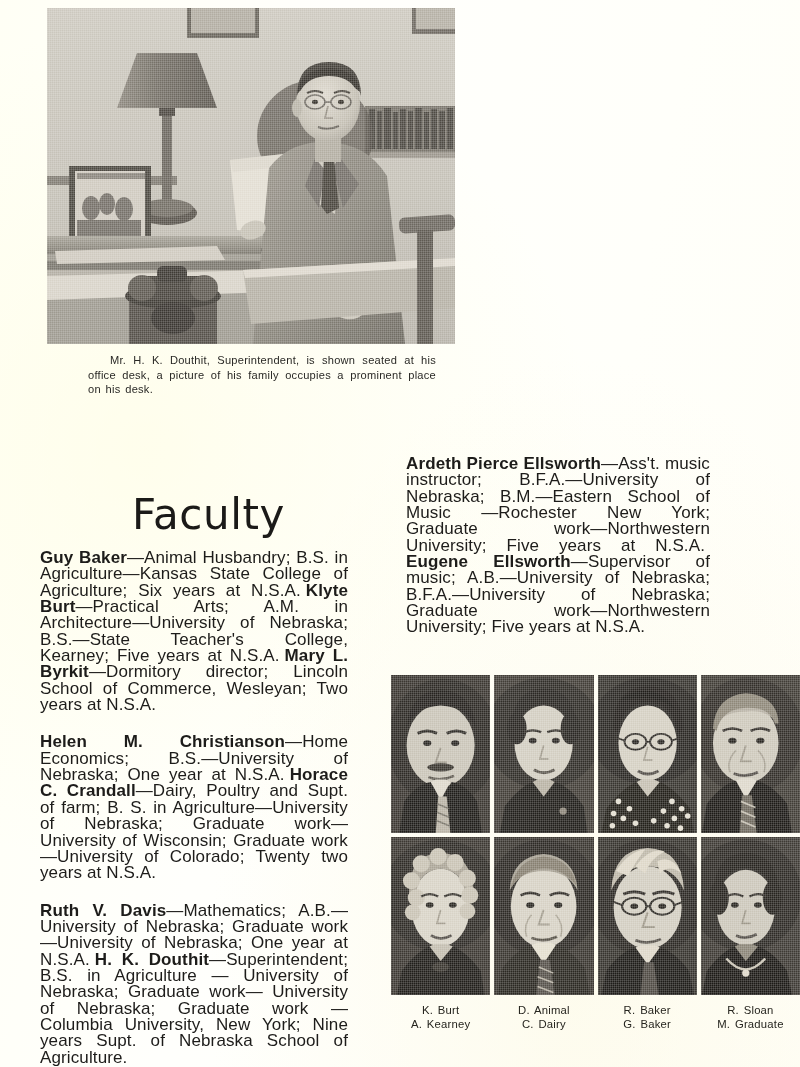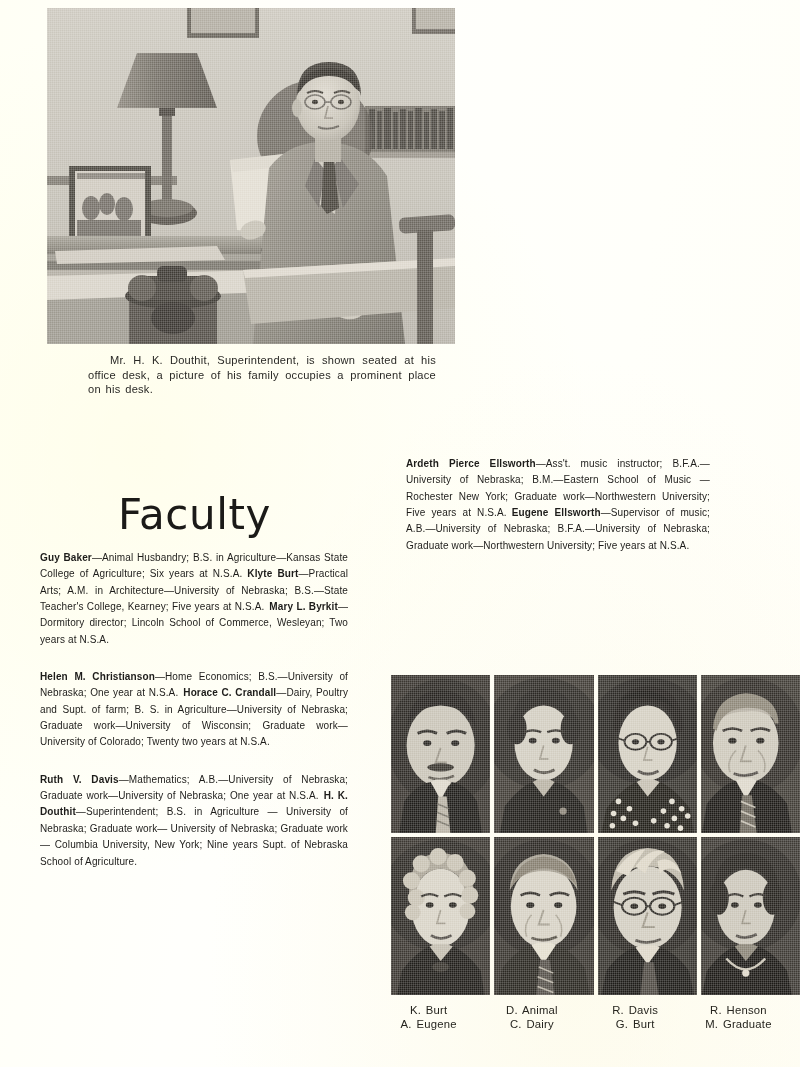--- a/index.html
+++ b/index.html
@@ -65,34 +65,34 @@
     color: #2a2926;
     text-align: justify;
     letter-spacing: .25px;
     word-spacing: 1.4px;
   }
   #hero-caption .cap-indent { display: inline-block; width: 22px; }
 
   
   #faculty-heading {
     position: absolute;
-    left: 118px;
+    left: 132px;
     top: 462px;
     font-size: 42px;
     line-height: 50px;
     font-weight: 400;
     color: #1b1a18;
     letter-spacing: .6px;
     font-family: "DejaVu Sans", sans-serif;
   }
 
   
   .col {
     position: absolute;
-    font-size: 10px;
+    font-size: 17px;
     line-height: 16.35px;
     color: #1d1c1a;
     text-align: justify;
     text-justify: inter-word;
     letter-spacing: .12px;
   }
   #col-left  { left: 40px;  top: 550px; width: 308px; }
   #col-right { left: 406px; top: 456px; width: 304px; }
 
   .entry-block { margin: 0 0 21px 0; }
@@ -117,21 +117,21 @@
   .portrait {
     position: relative;
     overflow: hidden;
     background: #4a463f;
   }
   .portrait svg { display: block; width: 100%; height: 100%; }
 
   
   #portrait-names {
     position: absolute;
-    left: 379px;
+    left: 391px;
     top: 1003px;
     width: 409px;
     display: grid;
     grid-template-columns: repeat(4, 1fr);
     gap: 4px;
   }
   .name-cell {
     text-align: center;
     font-size: 11.3px;
     line-height: 14.3px;
@@ -537,29 +537,29 @@
         <circle cx="46" cy="112" r="3" fill="#ded8c9"></circle>
       </svg>
       <div class="halftone"></div>
     </div>
 
   </div>
 
   <div id="portrait-names">
     <div class="name-cell">
       <span>K. Burt</span>
-      <span>A. Eugene</span>
+      <span>A. Kearney</span>
     </div>
     <div class="name-cell">
       <span>D. Animal</span>
       <span>C. Dairy</span>
     </div>
     <div class="name-cell">
-      <span>R. Davis</span>
-      <span>G. Burt</span>
+      <span>R. Baker</span>
+      <span>G. Baker</span>
     </div>
     <div class="name-cell">
-      <span>R. Henson</span>
+      <span>R. Sloan</span>
       <span>M. Graduate</span>
     </div>
   </div>
 
 </div>
 
 </body></html>

